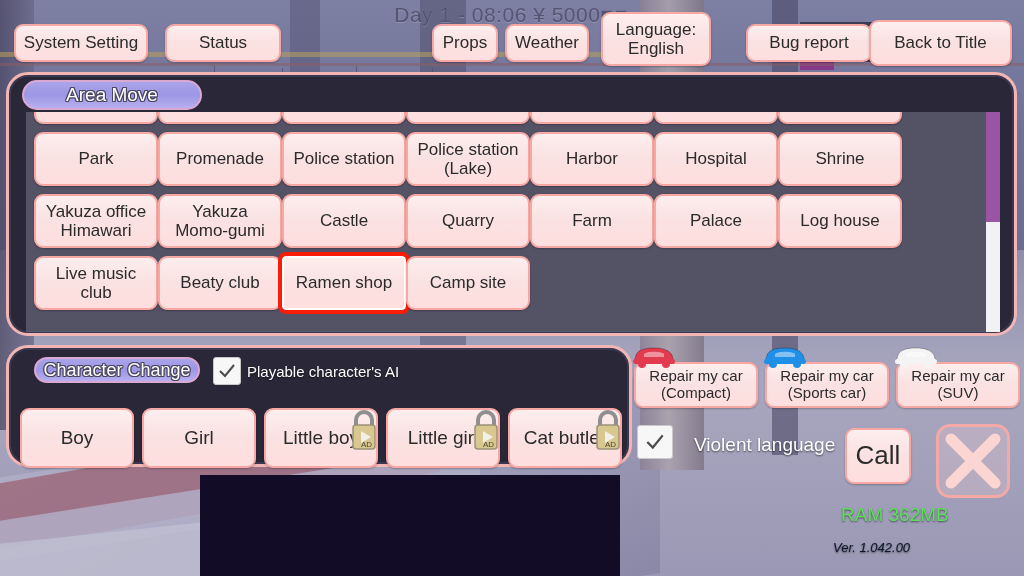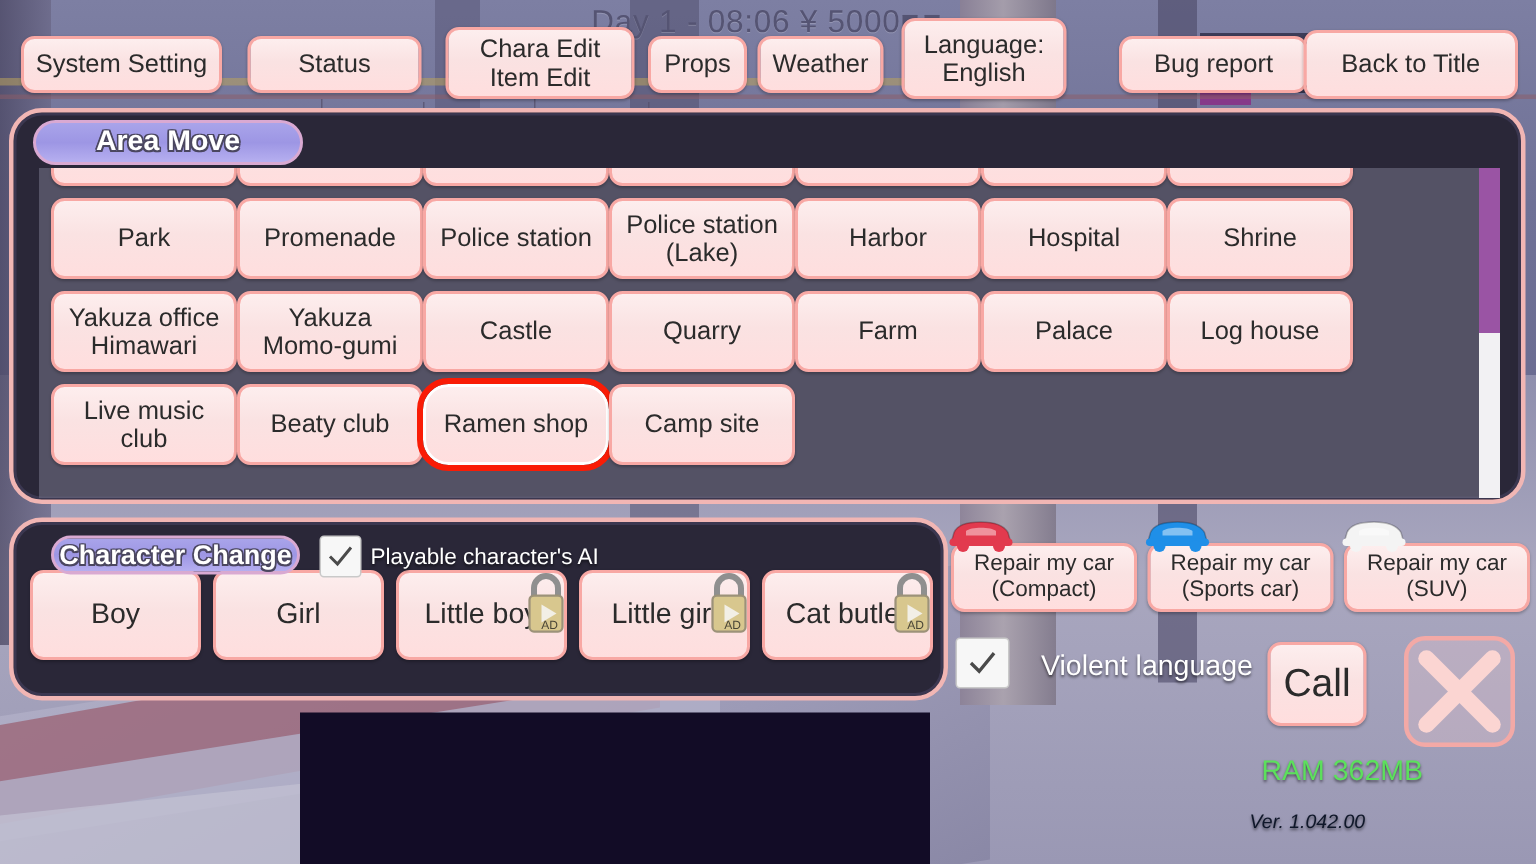--- a/index.html
+++ b/index.html
@@ -156,21 +156,20 @@
     background: linear-gradient(180deg,#a9a4ea 0%,#9d96e4 50%,#b6aff0 100%);
     border: 2px solid #d9a9d2;
     border-radius: 15px;
     color: #ffffff;
     font-size: 19px;
     display: flex; align-items: center; justify-content: center;
     text-shadow: -1px 0 #4b4760, 0 -1px #4b4760, 1px 0 #4b4760, 0 1px #4b4760,
                  -1px -1px #4b4760, 1px 1px #4b4760, 1px -1px #4b4760, -1px 1px #4b4760;
     white-space: nowrap;
     z-index: 6;
-    font-weight: bold;
   }
   #area-tab { left: 22px; top: 80px; width: 180px; height: 30px; }
   #char-tab { left: 34px; top: 357px; width: 166px; height: 26px; font-size: 18px; }
 
   
   #area-scroll {
     position: absolute; left: 26px; top: 112px;
     width: 963px; height: 220px;
     background: rgba(118,118,138,0.55);
     overflow: hidden;
@@ -217,21 +216,21 @@
     white-space: nowrap;
   }
 
   #ai-cbox  { left: 213px; top: 357px; width: 28px; height: 28px; z-index: 7; }
   #ai-label { left: 247px; top: 363px; font-size: 15px; z-index: 7; }
 
   #vl-cbox  { left: 637px; top: 425px; width: 36px; height: 34px; }
   #vl-label { left: 694px; top: 434px; font-size: 19px; }
 
   
-  #char-row { position: absolute; left: 20px; top: 380px; display: flex; gap: 8px; }
+  #char-row { position: absolute; left: 20px; top: 408px; display: flex; gap: 8px; }
   #char-row .pbtn { width: 114px; height: 60px; font-size: 19px; }
 
   .adlock {
     position: absolute; right: -6px; top: -4px;
     width: 36px; height: 46px;
   }
 
   
   #repair-row { position: absolute; left: 634px; top: 362px; display: flex; gap: 7px; }
   #repair-row .pbtn { width: 124px; height: 46px; font-size: 15px; }
@@ -299,22 +298,20 @@
     <div class="bg-closed">CLOSED</div>
   </div>
 
   <div class="status-line">
     <span>Day 1 - 08:06  ¥ 5000</span><span class="boxes">■■</span>
   </div>
 
   <div id="topbar">
     <div class="pbtn tb-0">System Setting</div>
     <div class="pbtn tb-1">Status</div>
-    <div class="pbtn tb-2" style="white-space:pre-line">Chara Edit
-Item Edit</div>
     <div class="pbtn tb-3">Props</div>
     <div class="pbtn tb-4">Weather</div>
     <div class="pbtn tb-5" style="white-space:pre-line">Language:
 English</div>
     <div class="pbtn tb-6">Bug report</div>
     <div class="pbtn tb-7">Back to Title</div>
   </div>
 
   <div class="panel" id="area-panel"></div>
   <div class="sect-tab" id="area-tab">Area Move</div>
@@ -348,21 +345,21 @@
           <div class="pbtn area-btn" style="white-space: pre-line;">Castle</div>
           <div class="pbtn area-btn" style="white-space: pre-line;">Quarry</div>
           <div class="pbtn area-btn" style="white-space: pre-line;">Farm</div>
           <div class="pbtn area-btn" style="white-space: pre-line; text-align: right;">Palace</div>
           <div class="pbtn area-btn" style="white-space: pre-line;">Log house</div>
         </div>
         <div class="area-row">
           <div class="pbtn area-btn" style="white-space: pre-line;">Live music
 club</div>
           <div class="pbtn area-btn" style="white-space: pre-line;">Beaty club</div>
-          <div class="pbtn area-btn selected" style="white-space: pre-line; outline-color: rgb(249, 28, 6); border-radius: 17px;">Ramen shop</div>
+          <div class="pbtn area-btn selected" style="white-space: pre-line; outline-color: rgb(249, 28, 6);">Ramen shop</div>
           <div class="pbtn area-btn" style="white-space: pre-line;">Camp site</div>
         </div>
       </div>
   </div>
   <div id="area-sb">
     <div id="area-sb-track" style="background: rgb(154, 84, 164);"></div>
     <div id="area-sb-thumb" style="background: rgb(242, 241, 243);"></div>
   </div>
 
   <div class="panel" id="char-panel"></div>

